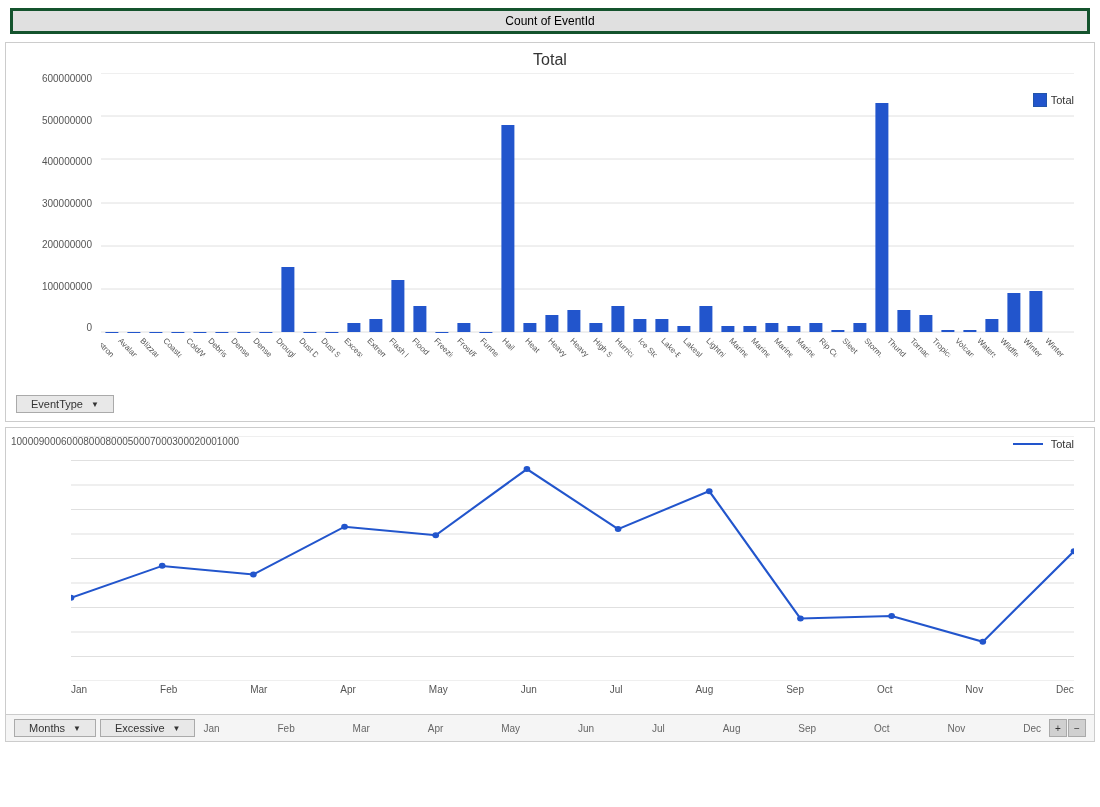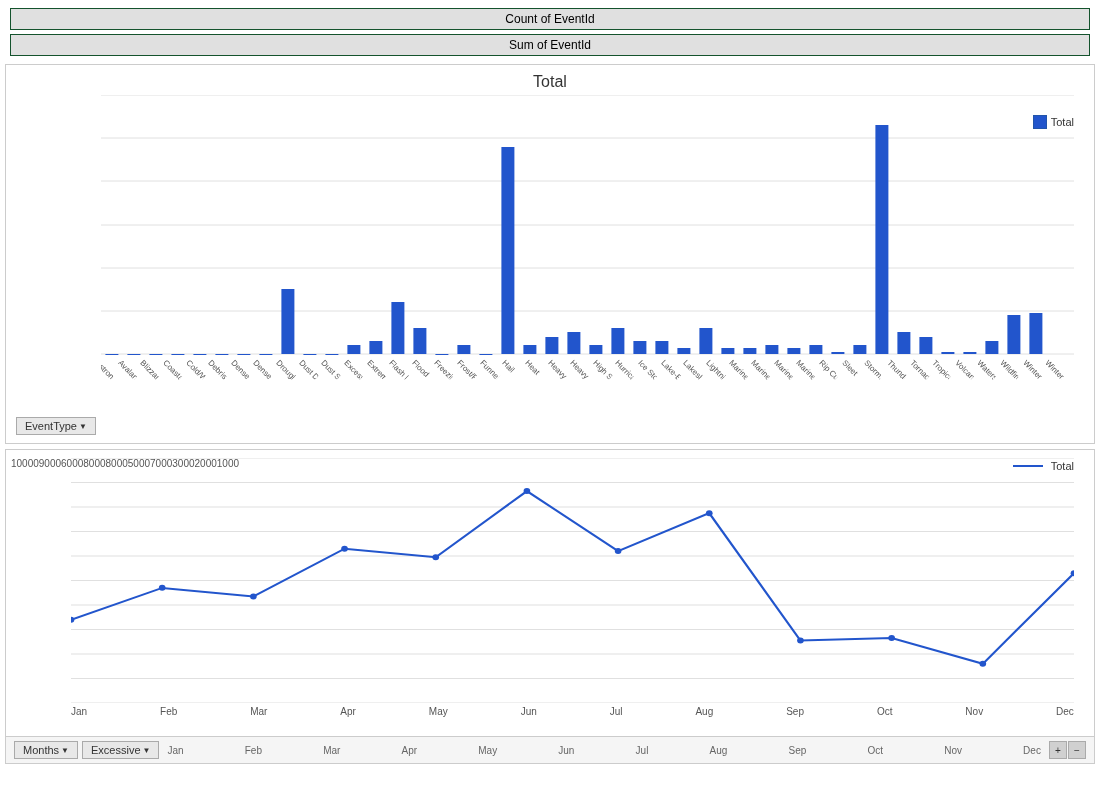--- a/index.html
+++ b/index.html
@@ -1,54 +1,62 @@
 <!DOCTYPE html>
 <html><head>
   <meta charset="utf-8">
   <style>
     * { box-sizing: border-box; margin: 0; padding: 0; }
     body { font-family: 'Segoe UI', Arial, sans-serif; font-size: 12px; background: #fff; color: #333; width: 1100px; height: 807px; overflow: hidden; }
 
     .top-buttons { padding: 8px 10px; display: flex; flex-direction: column; gap: 4px; }
-    .btn { background: #e0e0e0; border: 1px solid #14532d; padding: 3px 10px; font-size: 12px; cursor: pointer; display: inline-block; min-width: 120px; }
+    .btn { background: #e0e0e0; border: 3px solid #14532d; padding: 3px 10px; font-size: 12px; cursor: pointer; display: inline-block; min-width: 120px; }
 
     .chart-section { border: 1px solid #ccc; margin: 0 5px 5px 5px; position: relative; height: 380px; }
     .chart-title { text-align: center; font-size: 16px; padding: 8px 0 4px 0; color: #333; }
 
     .line-chart-section { border: 1px solid #ccc; margin: 0 5px 5px 5px; position: relative; height: 310px; }
-    .dropdown-btn { background: #e8e8e8; border: 1px solid #aaa; padding: 2px 8px; font-size: 11px; cursor: pointer; display: flex; align-items: center; gap: 2px; }
+    .dropdown-btn { background: #e8e8e8; border: 1px solid #aaa; padding: 2px 14px; font-size: 11px; cursor: pointer; display: flex; align-items: center; gap: 8px; }
     .dropdown-arrow { font-size: 8px; }
 
     .legend-total { position: absolute; right: 20px; top: 50px; display: flex; align-items: center; gap: 4px; font-size: 11px; }
     .legend-box { width: 14px; height: 14px; border: 1px solid #2255aa; background: #2255cc; }
     .legend-line-box { width: 30px; height: 2px; background: #2255cc; margin-right: 4px; }
 
     .event-type-dropdown { position: absolute; bottom: 8px; left: 10px; }
 
     .grid-line { stroke: #e0e0e0; stroke-width: 1; }
     .scroll-btn { width: 18px; height: 18px; background: #d0d0d0; border: 1px solid #aaa; display: flex; align-items: center; justify-content: center; font-size: 10px; cursor: pointer; }
   </style>
 </head>
 <body>
 
 <div class="top-buttons">
   <button class="btn">Count of EventId</button>
-  <button class="btn">Sum of EventId</button>
 </div>
 
 <div class="chart-section">
   <div class="chart-title">Total</div>
 
   <div class="legend-total">
     <div class="legend-box"></div>
     <span>Total</span>
   </div>
 
   <div style="position:relative; height:290px; margin: 0 10px 0 5px;">
 
+    <div style="position:absolute; left:0; top:0; width:85px; height:260px; display:flex; flex-direction:column; justify-content:space-between; text-align:right; font-size:10px; color:#555; padding-right:4px;">
+      <span>600000000</span>
+      <span>500000000</span>
+      <span>400000000</span>
+      <span>300000000</span>
+      <span>200000000</span>
+      <span>100000000</span>
+      <span>0</span>
+    </div>
 
     <svg id="bar-svg" style="position:absolute; left:90px; top:0; right:10px; height:260px; width:calc(100% - 100px);">
 
       <line class="grid-line" x1="0" y1="0" x2="100%" y2="0"></line>
       <line class="grid-line" x1="0" y1="43" x2="100%" y2="43"></line>
       <line class="grid-line" x1="0" y1="86" x2="100%" y2="86"></line>
       <line class="grid-line" x1="0" y1="130" x2="100%" y2="130"></line>
       <line class="grid-line" x1="0" y1="173" x2="100%" y2="173"></line>
       <line class="grid-line" x1="0" y1="216" x2="100%" y2="216"></line>
       <line class="grid-line" x1="0" y1="259" x2="100%" y2="259"></line>

